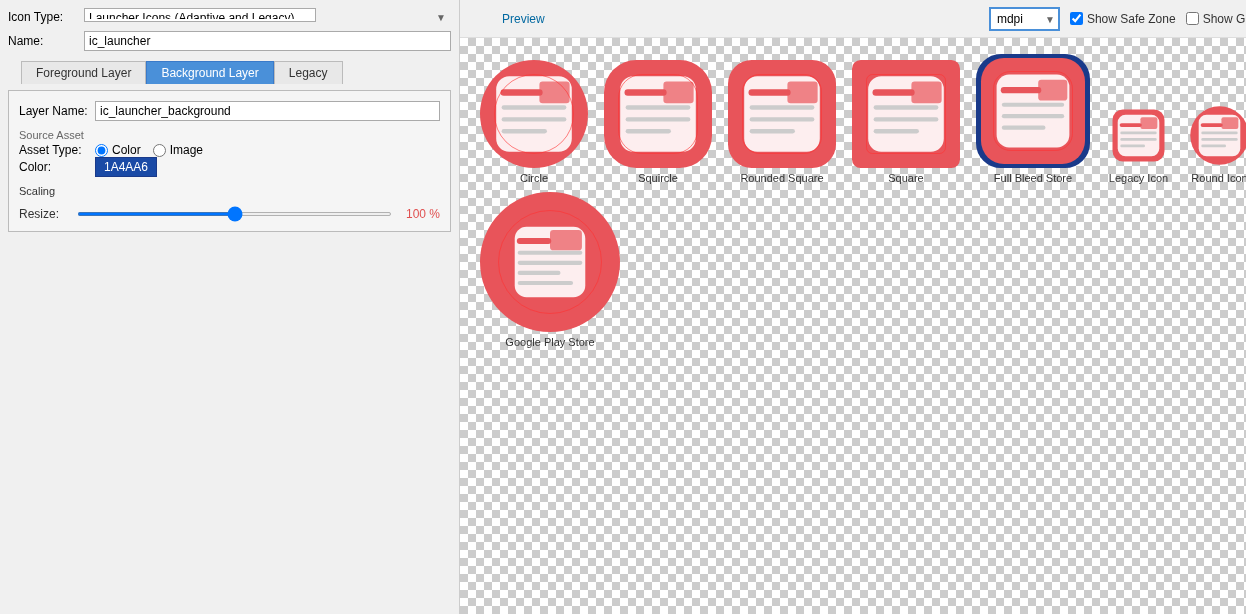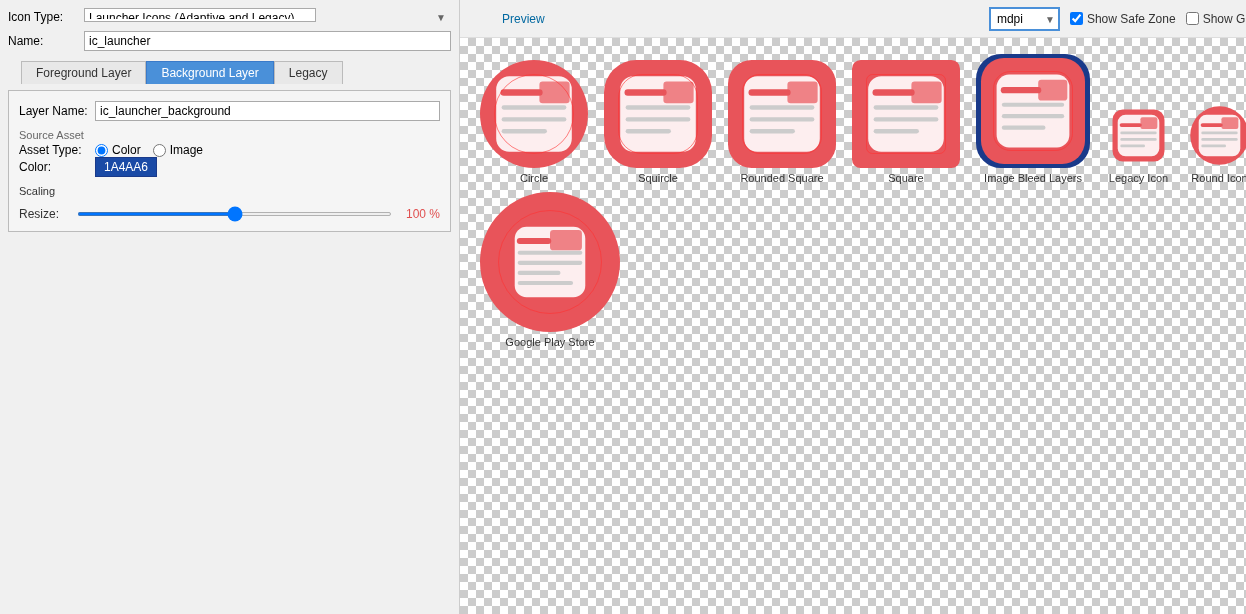--- a/index.html
+++ b/index.html
@@ -499,21 +499,21 @@
             <svg class="news-icon-svg" viewBox="0 0 100 100" xmlns="http://www.w3.org/2000/svg">
               <rect x="15" y="15" width="70" height="70" rx="12" fill="white" opacity="0.9"></rect>
               <line x1="22" y1="30" x2="55" y2="30" stroke="#E8545A" stroke-width="6" stroke-linecap="round"></line>
               <line x1="22" y1="44" x2="78" y2="44" stroke="#ccc" stroke-width="4" stroke-linecap="round"></line>
               <line x1="22" y1="55" x2="78" y2="55" stroke="#ccc" stroke-width="4" stroke-linecap="round"></line>
               <line x1="22" y1="66" x2="60" y2="66" stroke="#ccc" stroke-width="4" stroke-linecap="round"></line>
               <rect x="55" y="20" width="28" height="20" rx="3" fill="#E8545A" opacity="0.7"></rect>
             </svg>
           </div>
         </div>
-        <span class="icon-label">Image Bleed Layers</span>
+        <span class="icon-label">Full Bleed Store</span>
       </div>
 
       <div class="icon-item">
         <div style="width:65px;height:65px;display:flex;align-items:center;justify-content:center;background:transparent;">
           <svg viewBox="0 0 100 100" width="65" height="65" xmlns="http://www.w3.org/2000/svg">
             <rect x="10" y="10" width="80" height="80" rx="16" fill="#E8545A"></rect>
             <rect x="18" y="18" width="64" height="64" rx="12" fill="white" opacity="0.9"></rect>
             <line x1="24" y1="34" x2="52" y2="34" stroke="#E8545A" stroke-width="6" stroke-linecap="round"></line>
             <line x1="24" y1="46" x2="76" y2="46" stroke="#ccc" stroke-width="4" stroke-linecap="round"></line>
             <line x1="24" y1="56" x2="76" y2="56" stroke="#ccc" stroke-width="4" stroke-linecap="round"></line>

